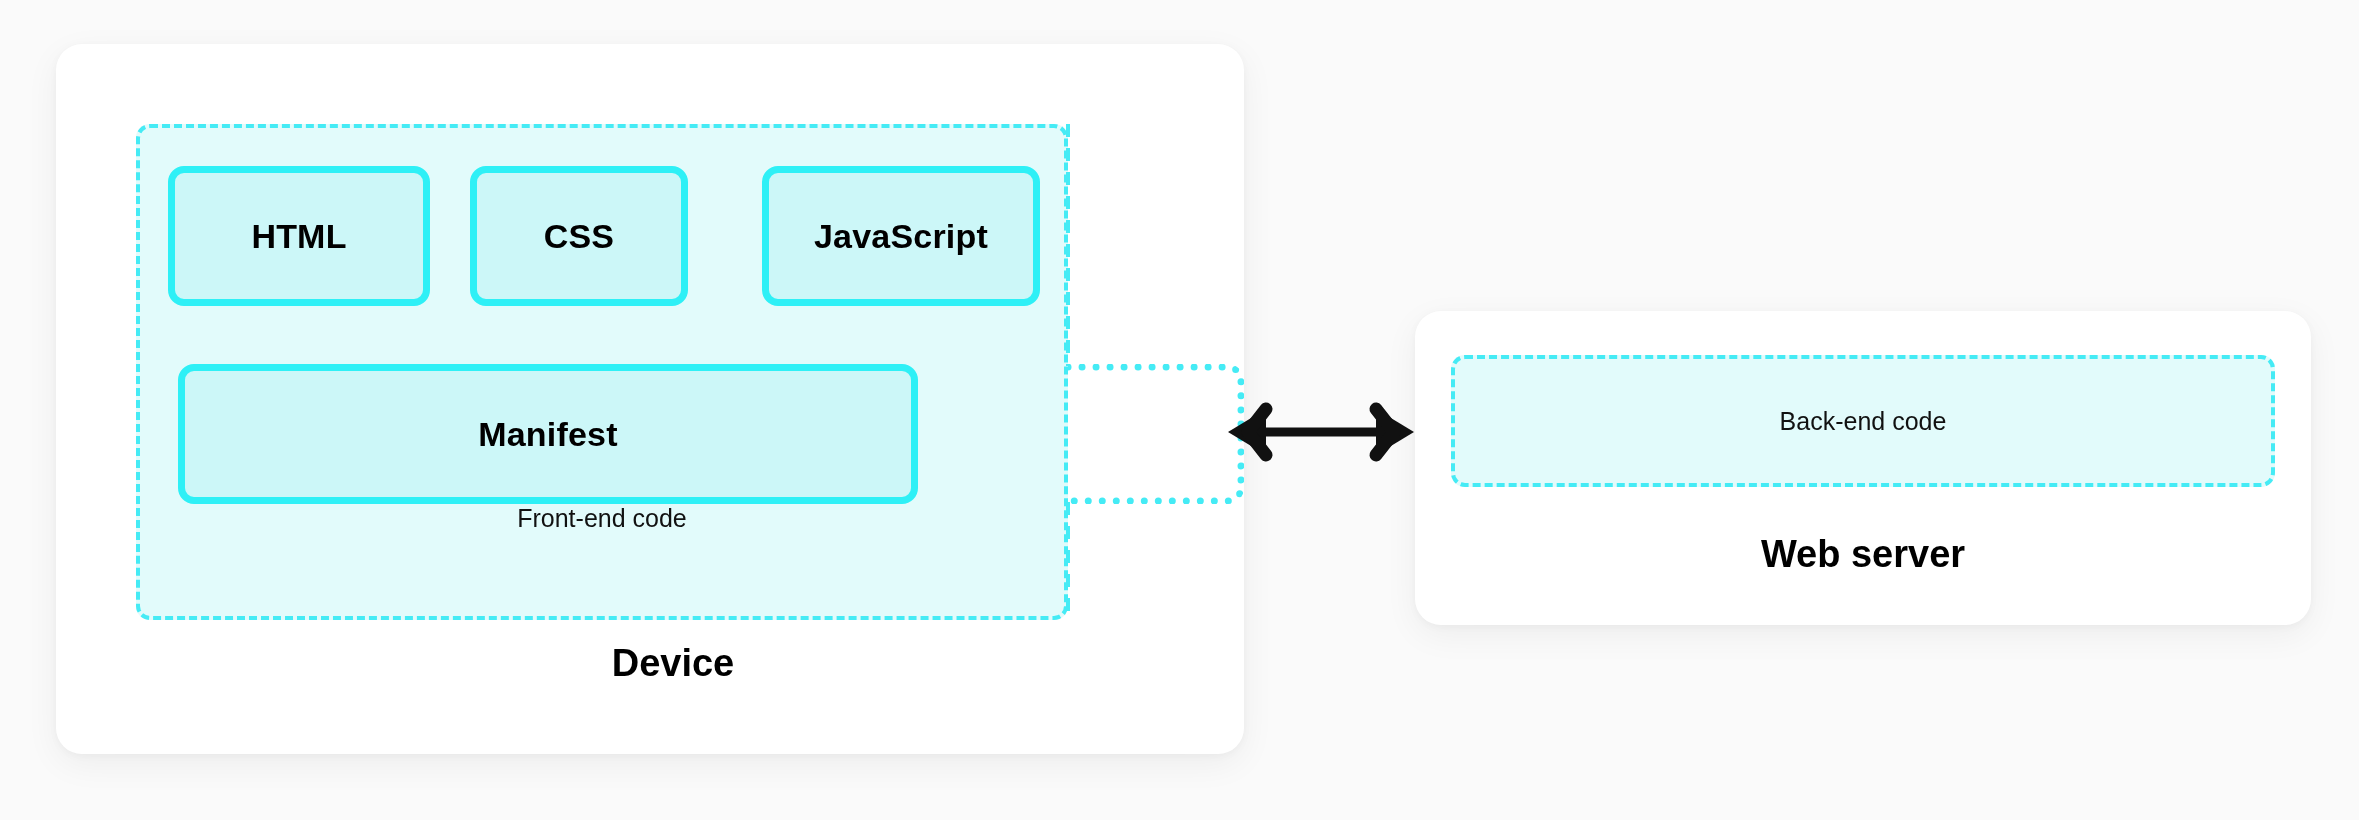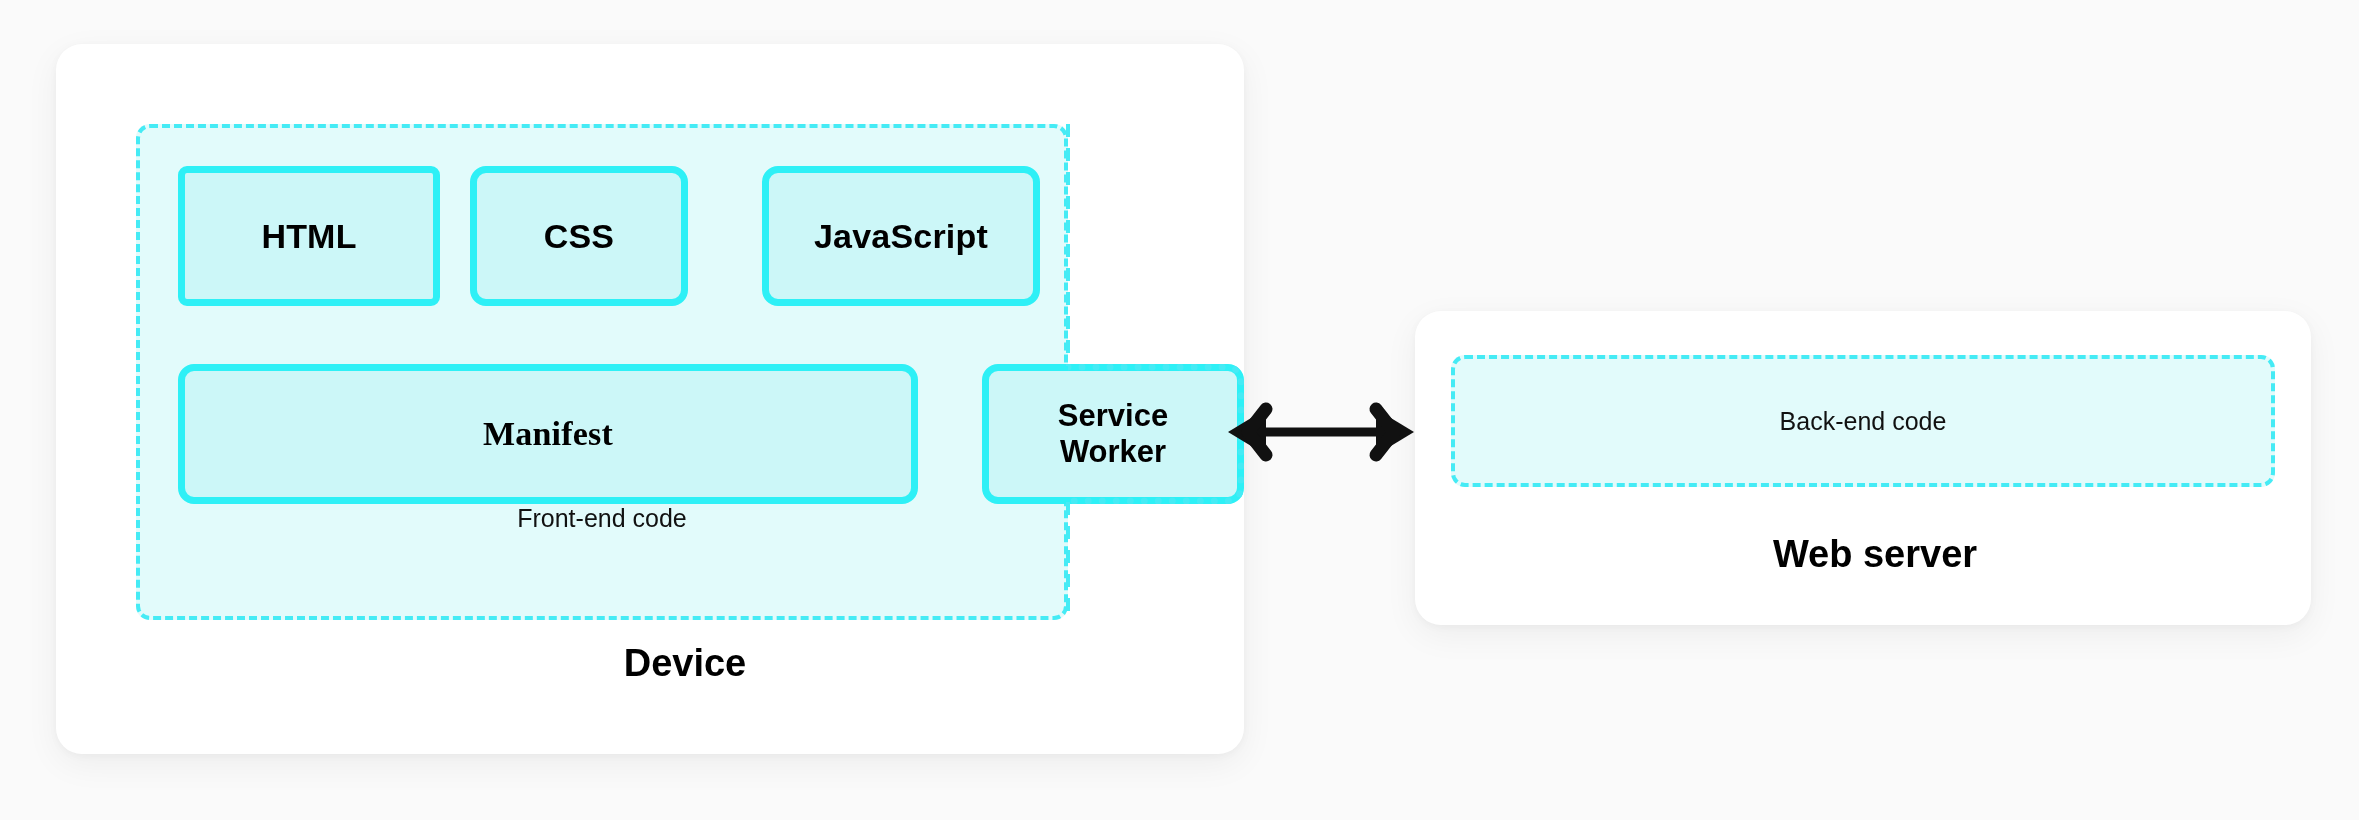--- a/index.html
+++ b/index.html
@@ -71,24 +71,24 @@
     border-radius: 16px;
     box-sizing: border-box;
     display: flex;
     align-items: center;
     justify-content: center;
     color: #000000;
     font-weight: bold;
     font-size: 34px;
     letter-spacing: 0.2px;
   }
-  #box-html   { left: 122px; top: 122px; width: 262px; height: 140px; border-radius: 9px; }
+  #box-html   { left: 112px; top: 122px; width: 262px; height: 140px; }
   #box-css    { left: 414px; top: 122px; width: 218px; height: 140px; }
   #box-js     { left: 706px; top: 122px; width: 278px; height: 140px; }
-  #box-manifest { left: 122px; top: 320px; width: 740px; height: 140px; font-family: Liberation Serif, serif; }
+  #box-manifest { left: 122px; top: 320px; width: 740px; height: 140px; }
 
   
   #box-service-worker {
     position: absolute;
     left: 926px;     
     top: 320px;
     width: 262px;
     height: 140px;
     box-sizing: border-box;
     background: #ccf7f8;
@@ -145,21 +145,20 @@
                       display: flex; align-items: center; justify-content: center; }
 
   
   .card-caption {
     position: absolute;
     width: 100%;
     text-align: center;
     color: #000000;
     font-size: 38px;
     font-weight: bold;
-    padding-left: 12px;
   }
   #device-caption { left: 16px; top: 598px; margin-left: 7px; }
   #webserver-caption { left: 0; top: 222px; }
 
   
   #connector-arrow {
     position: absolute;
     left: 1226px;
     top: 392px;
     width: 190px;
@@ -179,24 +178,20 @@
     </div>
 
     <div class="tech-box" id="box-html">HTML</div>
 
     <div class="tech-box" id="box-css">CSS</div>
 
     <div class="tech-box" id="box-js">JavaScript</div>
 
     <div class="tech-box" id="box-manifest">Manifest</div>
 
-    <div id="box-service-worker">
-      <span>Service</span>
-      <span>Worker</span>
-    </div>
     <div id="sw-dotted-overlay"></div>
     <div class="group-edge-patch" id="patch-top"></div>
     <div class="group-edge-patch" id="patch-bottom"></div>
 
     <div class="card-caption" id="device-caption">Device</div>
   </div>
 
   <svg id="connector-arrow" viewBox="0 0 190 80">
     <line x1="28" y1="40" x2="162" y2="40" stroke="#111111" stroke-width="9" stroke-linecap="butt"></line>
     <polygon points="2,40 40,17 40,63" fill="#111111"></polygon>

